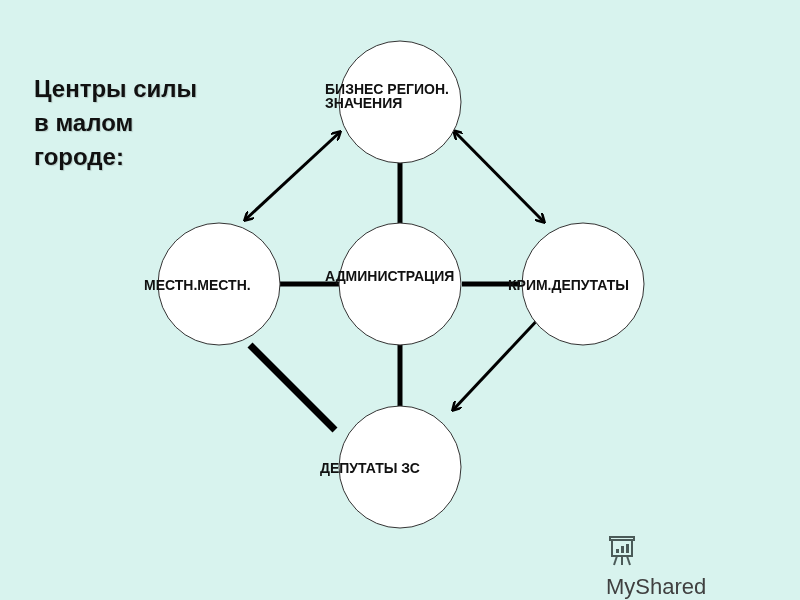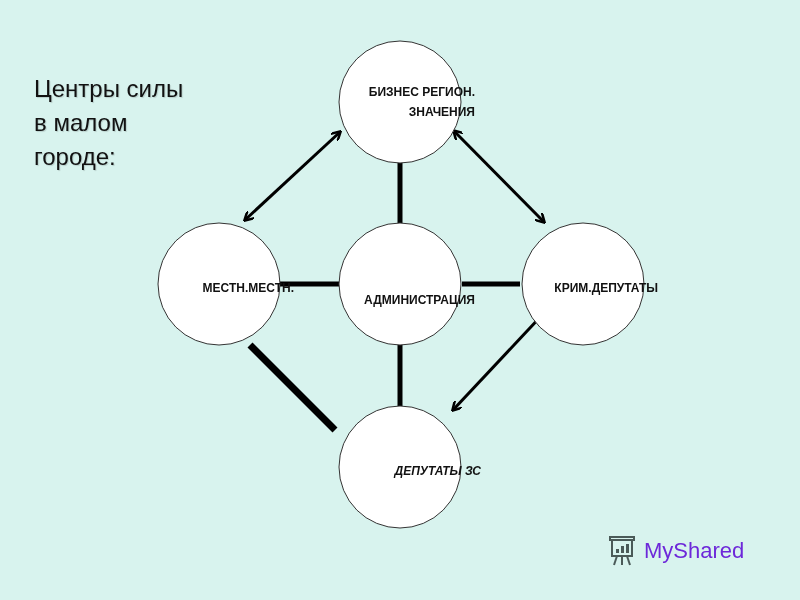--- a/index.html
+++ b/index.html
@@ -4,34 +4,34 @@
 <style>
   html, body { margin: 0; padding: 0; }
   body {
     width: 800px; height: 600px; overflow: hidden;
     background: #d8f3ee;
     position: relative;
     font-family: "Liberation Sans", sans-serif;
   }
   .title {
     position: absolute; left: 34px; top: 72px;
-    font-size: 24px; font-weight: normal; line-height: 34px;
+    font-size: 24px; font-weight: bold; line-height: 34px;
     color: #111; text-shadow: 1px 1px 1px rgba(0,0,0,0.15);
     white-space: pre-line;
   }
   svg.diagram { position: absolute; left: 0; top: 0; }
   .node-label {
-    position: absolute; width: 150px; text-align: right;
-    font-size: 12px; font-weight: bold; color: #111; line-height: 20px;
+    position: absolute; width: 150px; text-align: left;
+    font-size: 14px; font-weight: bold; color: #111; line-height: 14px;
     white-space: pre-line;
   }
   .watermark {
     position: absolute; left: 606px; top: 534px;
-    display: flex; align-items: center; gap: 6px;
-    color: #6d28d9; font-size: 22px;
+    display: flex; gap: 6px;
+    color: #404040; font-size: 22px; flex-direction: column;
   }
 </style>
 </head>
 <body>
 
 <div class="title">Центры силы
 в малом
 городе:</div>
 
 <svg class="diagram" width="800" height="600">
@@ -54,23 +54,23 @@
   <circle cx="400" cy="102" r="61" fill="#fff" stroke="#333" stroke-width="1"></circle>
   <circle cx="219" cy="284" r="61" fill="#fff" stroke="#333" stroke-width="1"></circle>
   <circle cx="400" cy="284" r="61" fill="#fff" stroke="#333" stroke-width="1"></circle>
   <circle cx="583" cy="284" r="61" fill="#fff" stroke="#333" stroke-width="1"></circle>
   <circle cx="400" cy="467" r="61" fill="#fff" stroke="#333" stroke-width="1"></circle>
 </svg>
 
 <div class="node-label" style="left:325px; top:82px;">БИЗНЕС РЕГИОН.
 ЗНАЧЕНИЯ</div>
 <div class="node-label" style="left:144px; top:278px;">МЕСТН.МЕСТН.</div>
-<div class="node-label" style="left:325px; top:290px;">АДМИНИСТРАЦИЯ</div>
+<div class="node-label" style="left:325px; top:269px;">АДМИНИСТРАЦИЯ</div>
 <div class="node-label" style="left:508px; top:278px;">КРИМ.ДЕПУТАТЫ</div>
-<div class="node-label" style="left:331px; top:461px;font-style:italic;">ДЕПУТАТЫ ЗС</div>
+<div class="node-label" style="left:320px; top:461px;">ДЕПУТАТЫ ЗС</div>
 
 <div class="watermark">
   <svg width="32" height="34" viewBox="0 0 32 34">
     <rect x="4" y="3" width="24" height="3" fill="none" stroke="#4a5a58" stroke-width="2"></rect>
     <rect x="6" y="6" width="20" height="16" fill="none" stroke="#4a5a58" stroke-width="2"></rect>
     <rect x="10" y="15" width="3" height="4" fill="#4a5a58"></rect>
     <rect x="15" y="12" width="3" height="7" fill="#4a5a58"></rect>
     <rect x="20" y="10" width="3" height="9" fill="#4a5a58"></rect>
     <line x1="11" y1="22" x2="8" y2="31" stroke="#4a5a58" stroke-width="2"></line>
     <line x1="16" y1="22" x2="16" y2="31" stroke="#4a5a58" stroke-width="2"></line>

